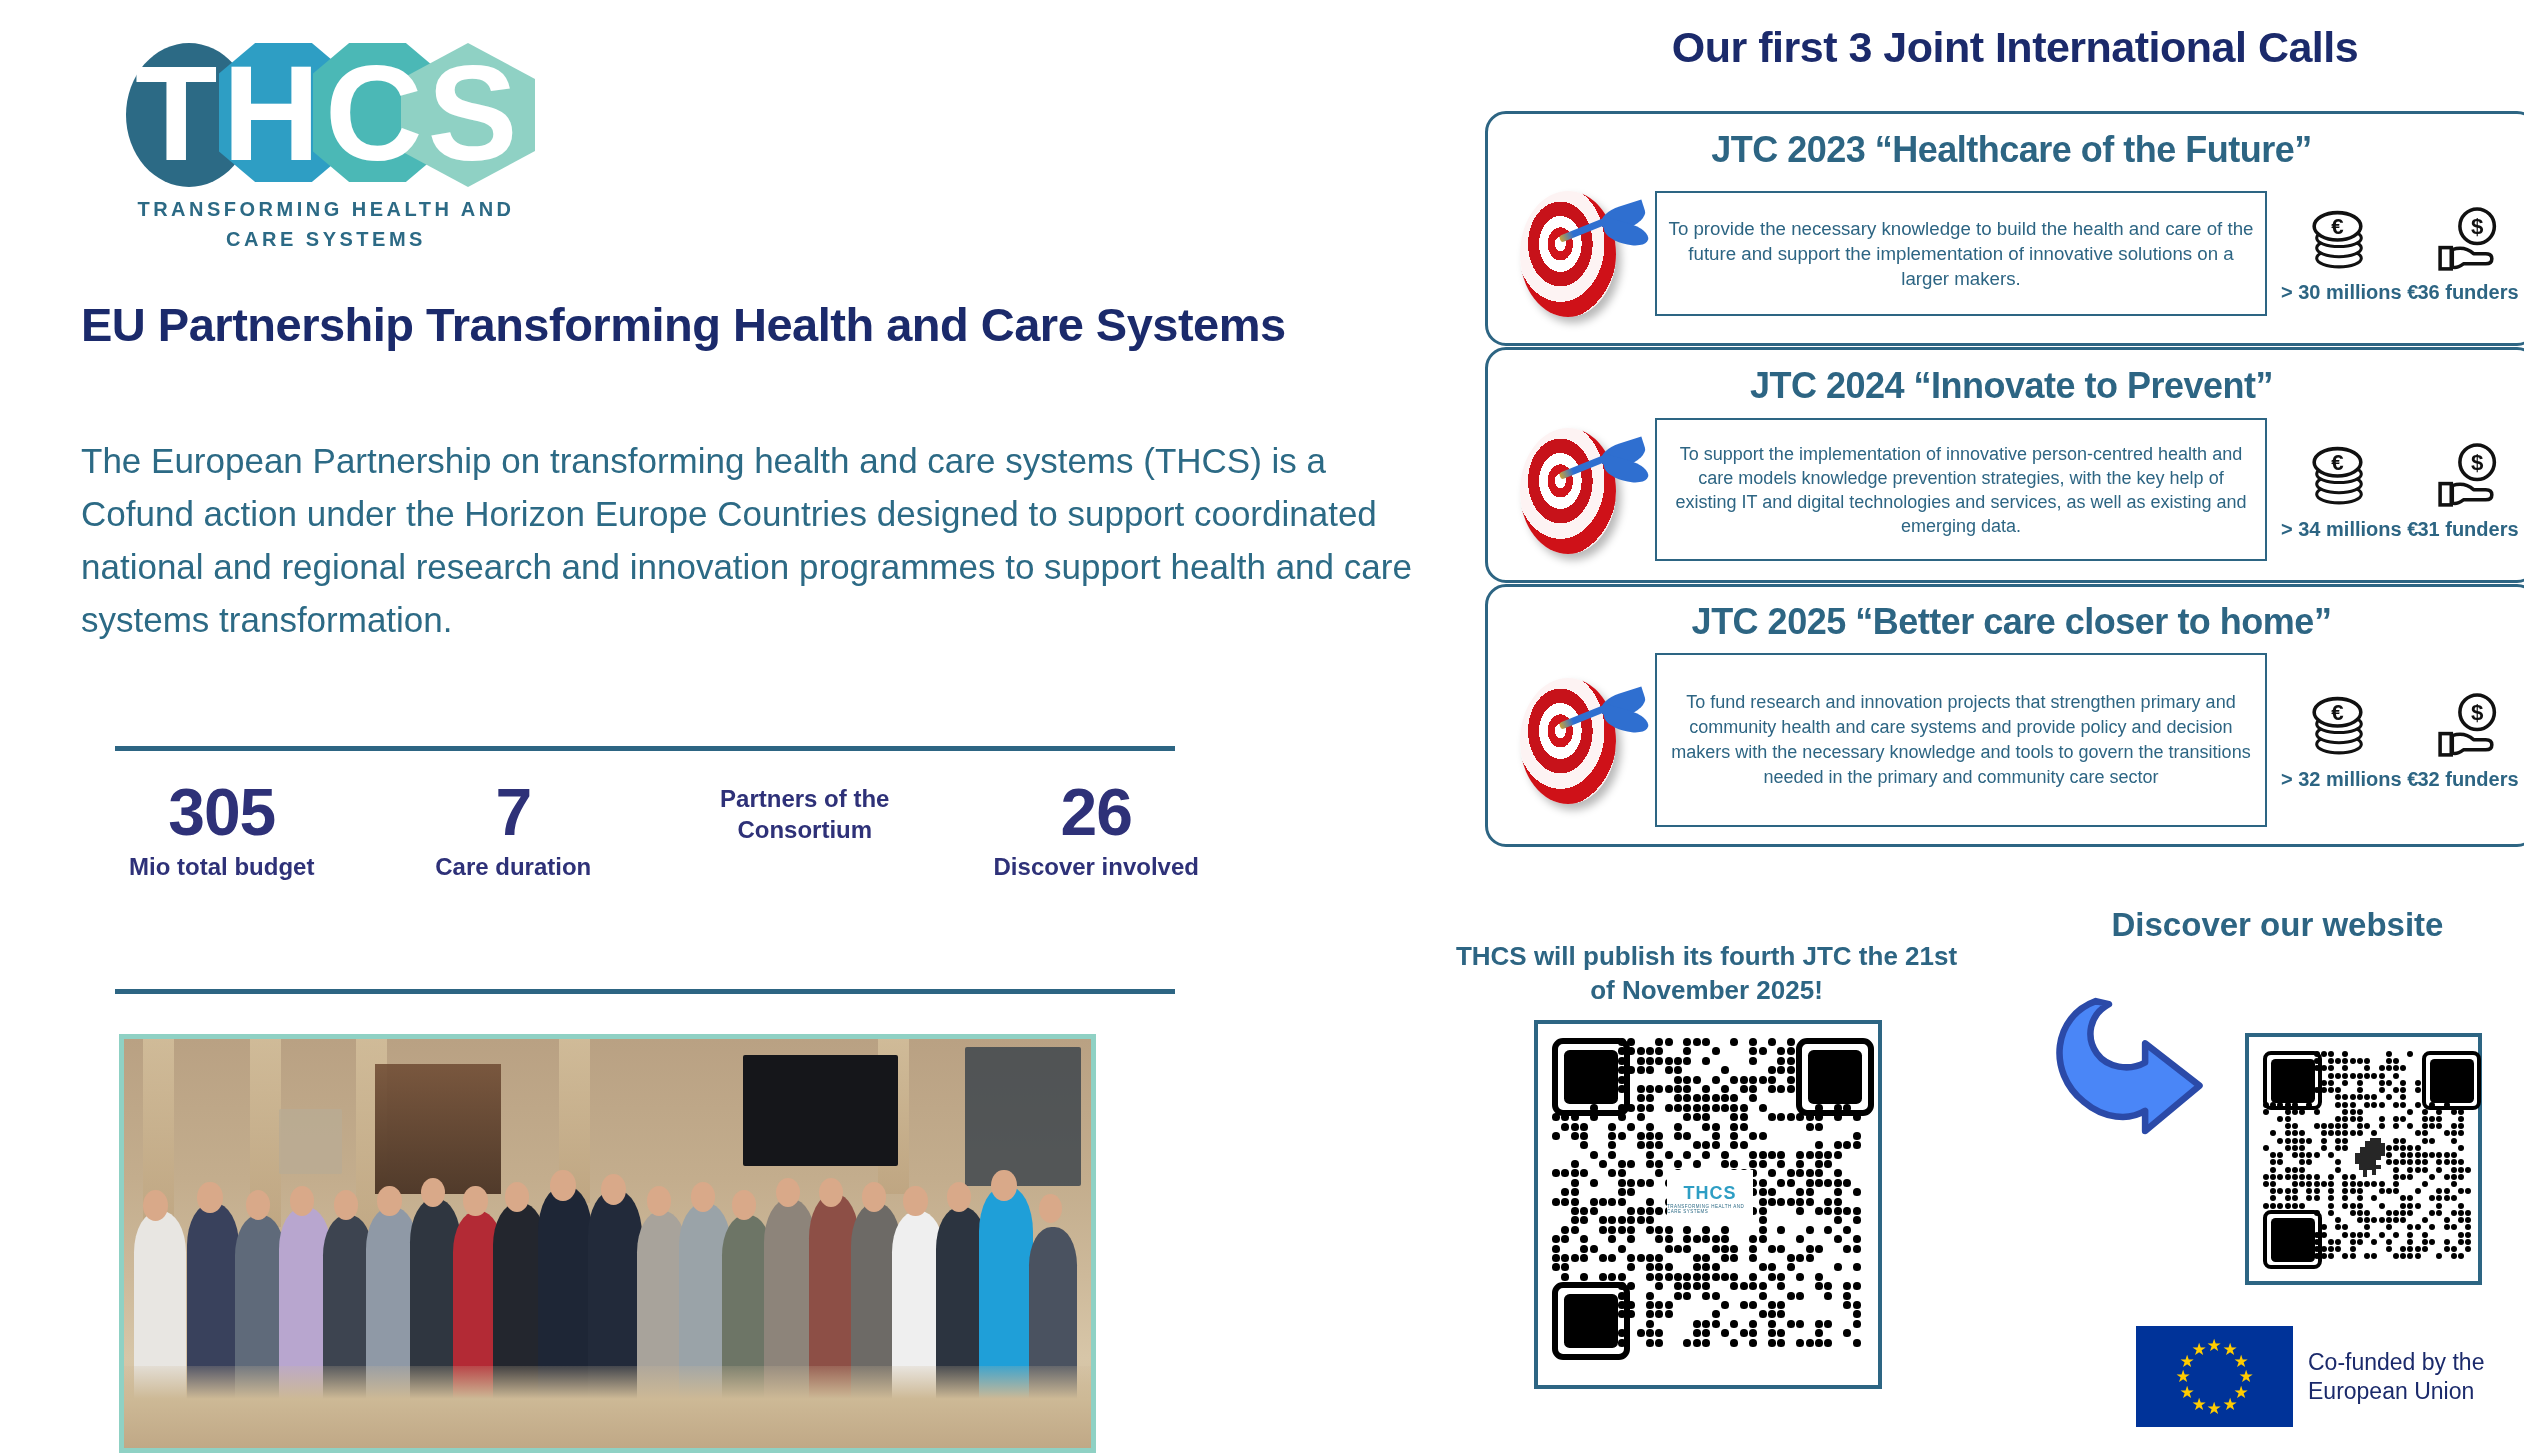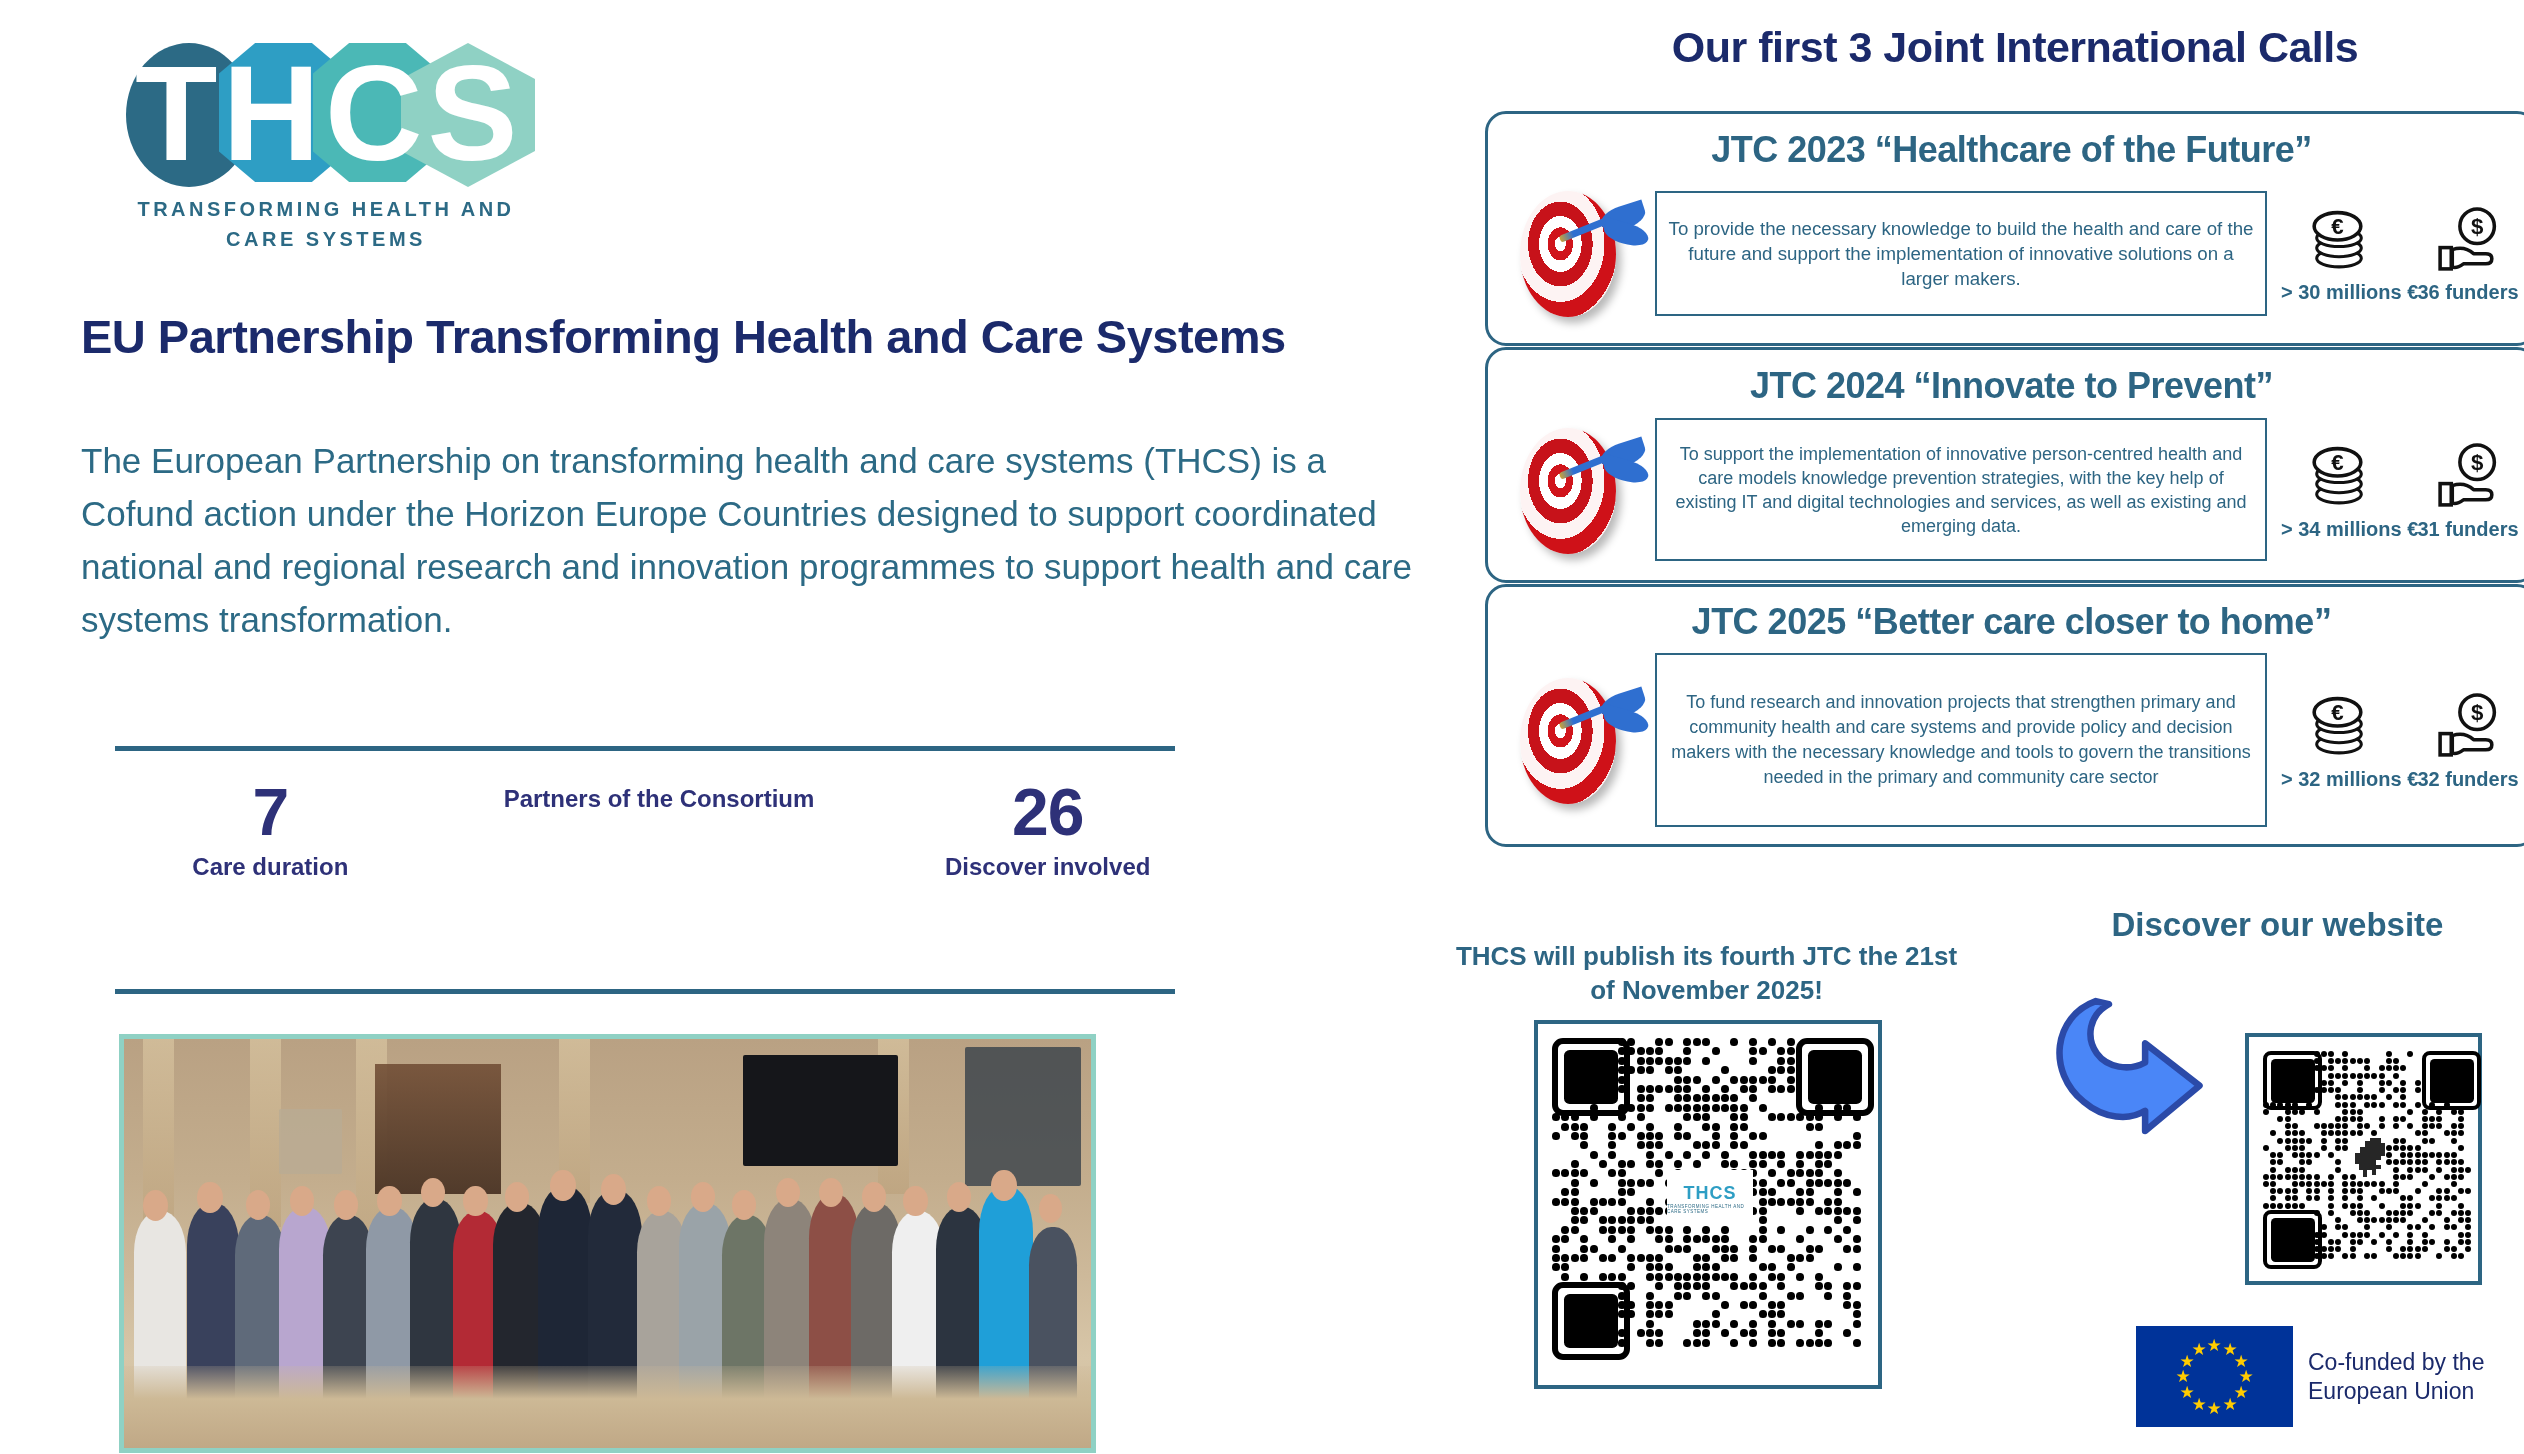--- a/index.html
+++ b/index.html
@@ -24,21 +24,21 @@
   .lg-s{left:275px;width:134px;height:144px;background:#8fd1c4;
         clip-path:polygon(50% 0,100% 25%,100% 75%,50% 100%,0 75%,0 25%);}
   #logo-letters{position:absolute;left:0;top:0;width:444px;height:151px;
         color:#ffffff;font-size:135px;font-weight:700;letter-spacing:5px;
         line-height:151px;text-align:left;padding-left:9px;box-sizing:border-box;
         font-family:"Liberation Sans",sans-serif;}
   #logo-tagline{left:129px;top:194px;width:394px;text-align:center;color:#2c6a85;
         font-size:20px;font-weight:600;letter-spacing:3.5px;line-height:30px;}
 
   
-  #headline{left:81px;top:307px;width:1212px;color:#1b2a6b;
+  #headline{left:81px;top:295px;width:1212px;color:#1b2a6b;
         font-size:47px;font-weight:800;line-height:60px;letter-spacing:-0.5px;}
   #intro{left:81px;top:434px;width:1343px;color:#2c6a85;
         font-size:35px;font-weight:400;line-height:53px;}
 
   
   .divider{background:#2d6583;height:4.5px;left:115px;width:1060px;}
   #divider-top{top:746px;}
   #divider-bottom{top:989px;}
 
   
@@ -153,20 +153,24 @@
   <div id="logo-letters">THCS</div>
 </div>
 <div id="logo-tagline" class="abs">TRANSFORMING HEALTH AND CARE SYSTEMS</div>
 
 <div id="headline" class="abs">EU Partnership Transforming Health and Care Systems</div>
 <div id="intro" class="abs">The European Partnership on transforming health and care systems (THCS) is a Cofund action under the Horizon Europe Countries  designed to support coordinated national and regional research and innovation programmes to support health and care systems transformation.</div>
 
 <div id="divider-top" class="abs divider"></div>
 
 <div id="stats" class="abs">
+  <div class="stat">
+    <div class="stat-value">305</div>
+    <div class="stat-label">Mio total budget</div>
+  </div>
   <div class="stat">
     <div class="stat-value">7</div>
     <div class="stat-label">Care duration</div>
   </div>
   <div class="stat">
     <div class="stat-label">Partners of the Consortium</div>
   </div>
   <div class="stat">
     <div class="stat-value">26</div>
     <div class="stat-label">Discover involved</div>

